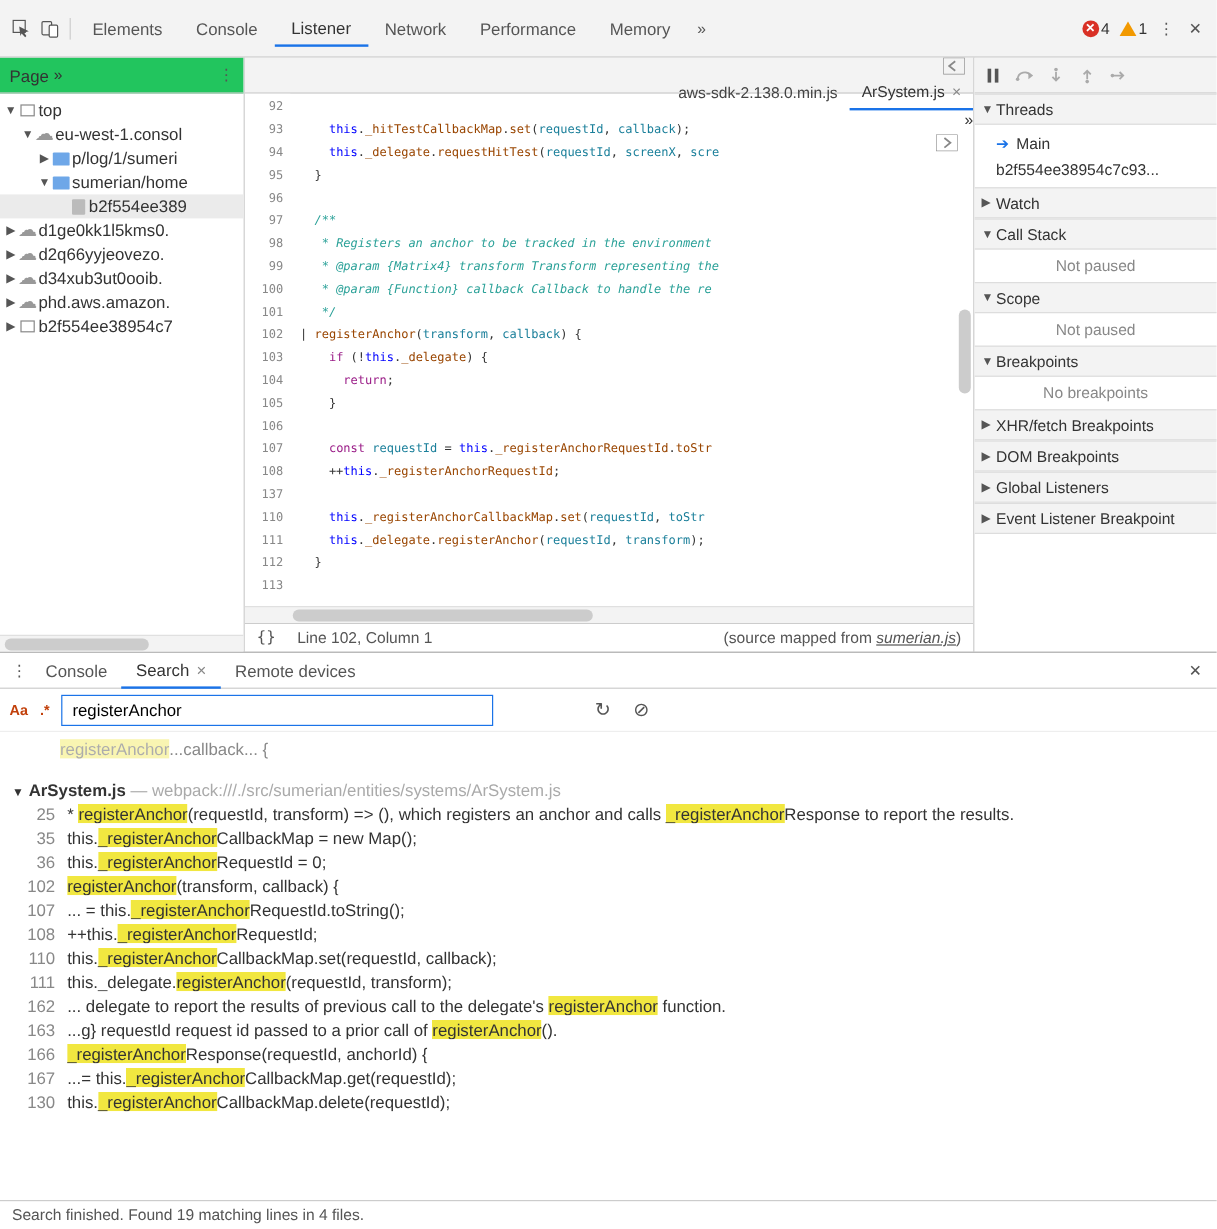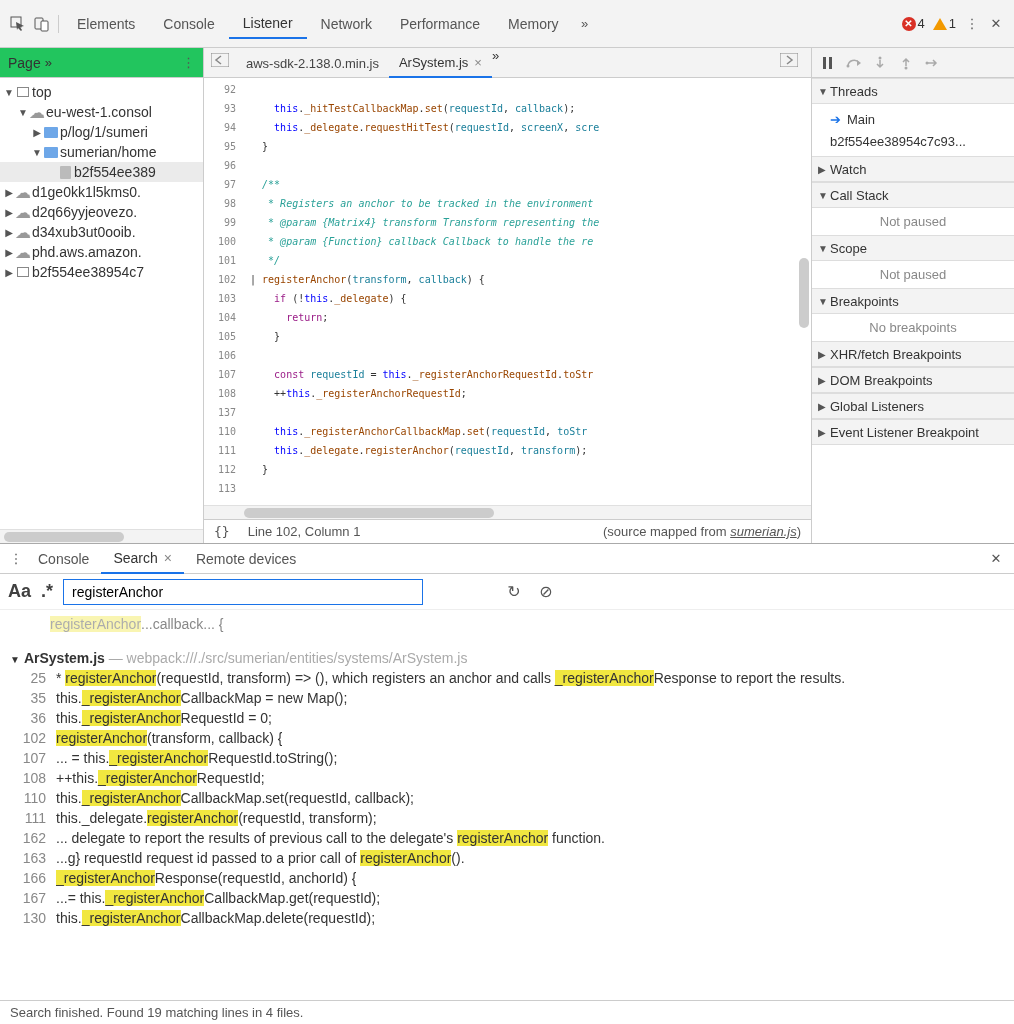--- a/index.html
+++ b/index.html
@@ -24,21 +24,21 @@
 .tree-row.selected { background: #ebebeb; }
 .tree-row .caret { width: 10px; text-align: center; color: #555; font-size: 10px; }
 .tree-row .icon { width: 18px; display: flex; justify-content: center; align-items: center; }
 .folder-blue { width: 14px; height: 11px; background: #6ea7e8; border-radius: 1px; }
 .file-gray { width: 11px; height: 13px; background: #bbb; border-radius: 1px; }
 .cloud { font-size: 16px; color: #999; }
 .window-icon { width: 12px; height: 10px; border: 1px solid #888; }
 .indent0{padding-left:4px}.indent1{padding-left:18px}.indent2{padding-left:32px}.indent3{padding-left:46px}
 
 .center-panel { flex: 1; display: flex; flex-direction: column; overflow: hidden; }
-.editor-tabs { display: flex; align-items: flex-start; height: 30px; border-bottom: 1px solid #ccc; background: #f3f3f3; }
+.editor-tabs { display: flex; align-items: flex-end; height: 30px; border-bottom: 1px solid #ccc; background: #f3f3f3; flex-direction: column; }
 .editor-tabs .nav-box { width: 24px; height: 24px; display: flex; align-items: center; justify-content: center; cursor: pointer; color: #555; margin: 0 4px; }
 .editor-tab { padding: 0 10px; height: 30px; display: flex; align-items: center; font-size: 13px; color: #444; cursor: pointer; gap: 6px; }
 .editor-tab.active { border-bottom: 2px solid #1a73e8; color: #333; }
 .editor-tab .close { color: #888; cursor: pointer; }
 .editor-tabs .right-icons { margin-left: auto; display: flex; padding-right: 6px; }
 .code-area { flex: 1; display: flex; overflow: hidden; position: relative; font-family: Menlo, Consolas, monospace; font-size: 10px; }
 .gutter { width: 38px; background: #fff; color: #888; text-align: right; padding: 2px 6px 2px 0; line-height: 19px; }
 .code { flex: 1; padding: 2px 0 2px 8px; line-height: 19px; white-space: pre; overflow: hidden; }
 .code-scroll-thumb { position: absolute; right: 2px; top: 180px; width: 10px; height: 70px; background: #ccc; border-radius: 5px; }
 .hscroll { height: 14px; background: #f3f3f3; position: relative; border-top: 1px solid #e0e0e0; }
@@ -59,21 +59,21 @@
 .thread-arrow { color: #1a73e8; }
 .not-paused { color: #888; text-align: center; padding: 6px 0; }
 
 .drawer { flex: 1; display: flex; flex-direction: column; border-top: 1px solid #aaa; }
 .drawer-tabs { display: flex; align-items: center; height: 30px; border-bottom: 1px solid #ccc; padding: 0 6px; }
 .drawer-tabs .dots { width: 20px; text-align: center; color: #555; cursor: pointer; }
 .drawer-tab { padding: 0 12px; height: 30px; display: flex; align-items: center; color: #555; cursor: pointer; font-size: 14px; gap: 6px; }
 .drawer-tab.active { color: #333; border-bottom: 2px solid #1a73e8; }
 .drawer-tabs .close-drawer { margin-left: auto; color: #555; cursor: pointer; width: 24px; text-align: center; }
 .search-bar { display: flex; align-items: center; height: 36px; padding: 0 8px; gap: 10px; border-bottom: 1px solid #eee; }
-.search-bar .opt { color: #404040; cursor: pointer; font-size: 18px; text-align: right; }
+.search-bar .opt { color: #c2410c; cursor: pointer; font-size: 12px; text-align: right; }
 .search-input { width: 360px; height: 26px; border: 1px solid #1a73e8; padding: 0 8px; font-size: 14px; outline: none; }
 .search-bar .refresh, .search-bar .clear { color: #555; cursor: pointer; width: 22px; text-align: center; font-size: 16px; }
 .results { flex: 1; overflow-y: auto; padding: 4px 10px; font-size: 14px; }
 .result-file { color: #333; margin: 6px 0 2px 0; }
 .result-file .path { color: #aaa; }
 .result-file .caret { font-size: 10px; margin-right: 4px; }
 .result-line { display: flex; padding: 2px 0 2px 10px; white-space: nowrap; }
 .result-line .ln { width: 36px; color: #888; text-align: right; padding-right: 10px; }
 .result-line .txt { overflow: hidden; text-overflow: ellipsis; }
 .hl { background: #f1e740; }

